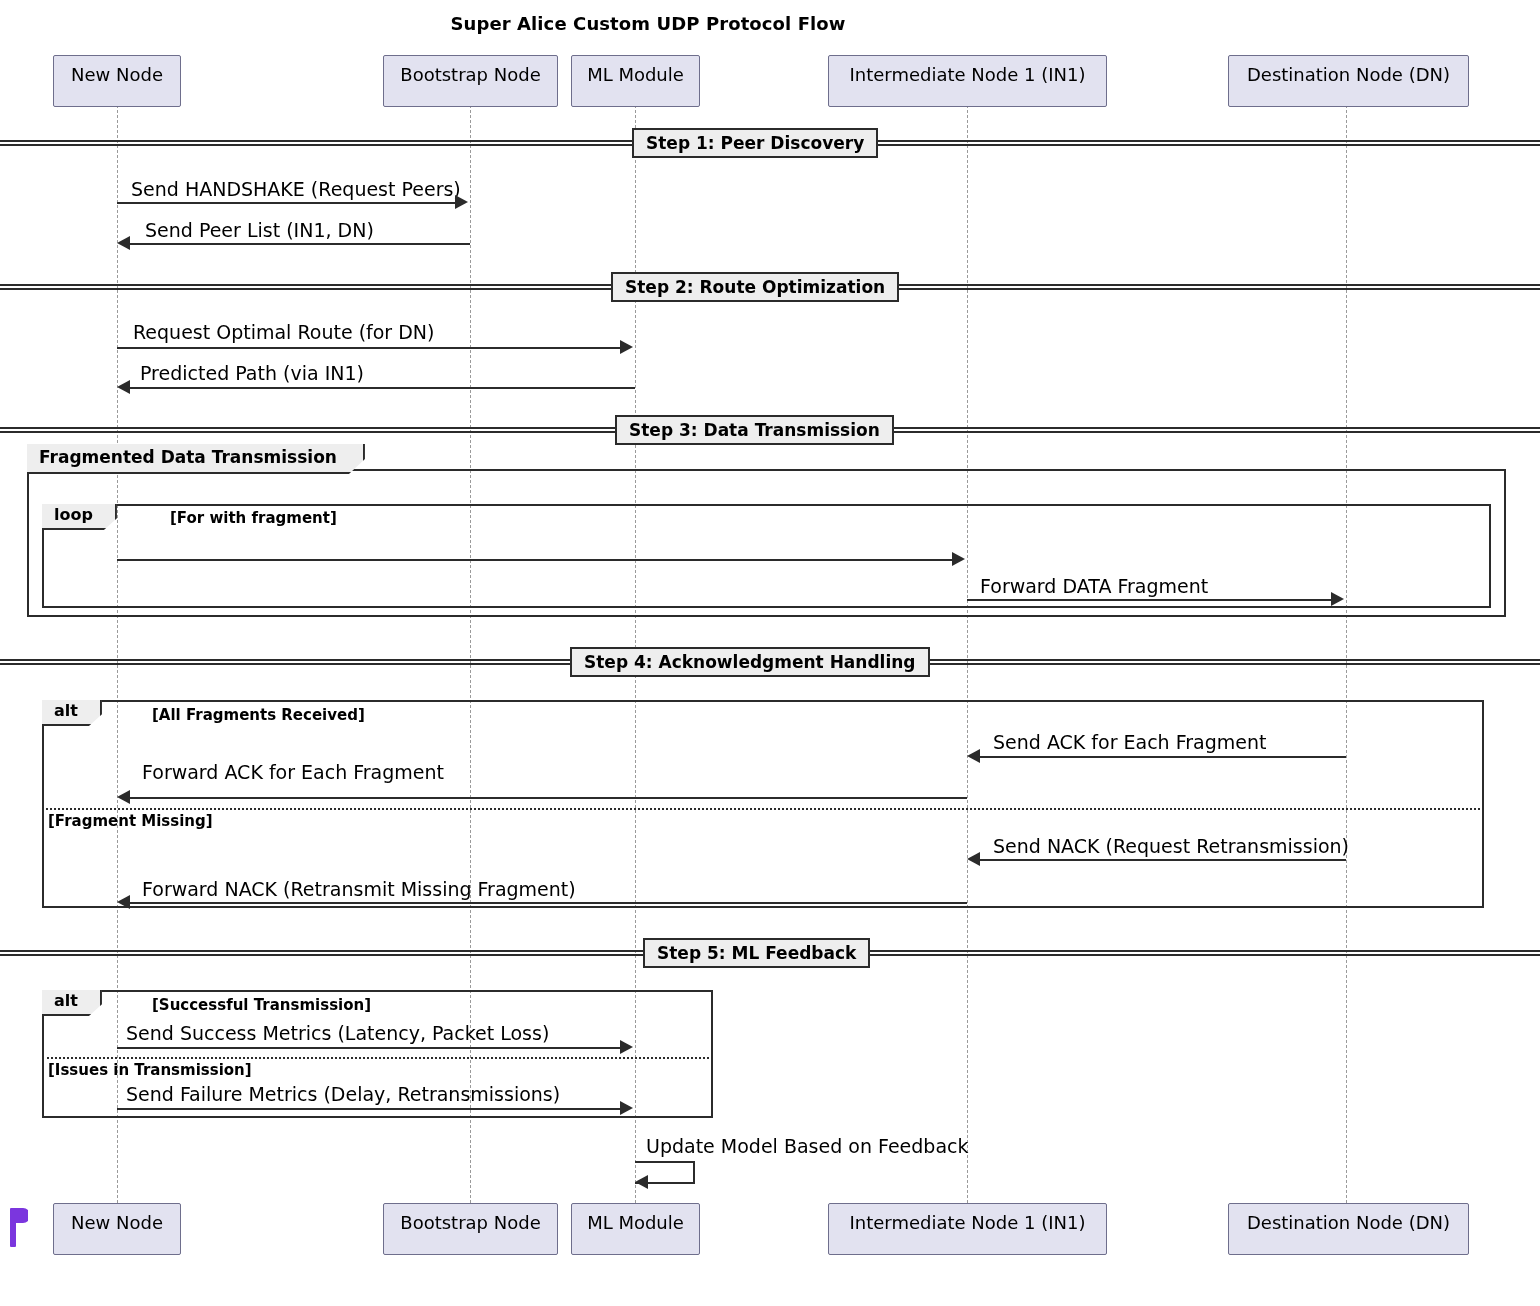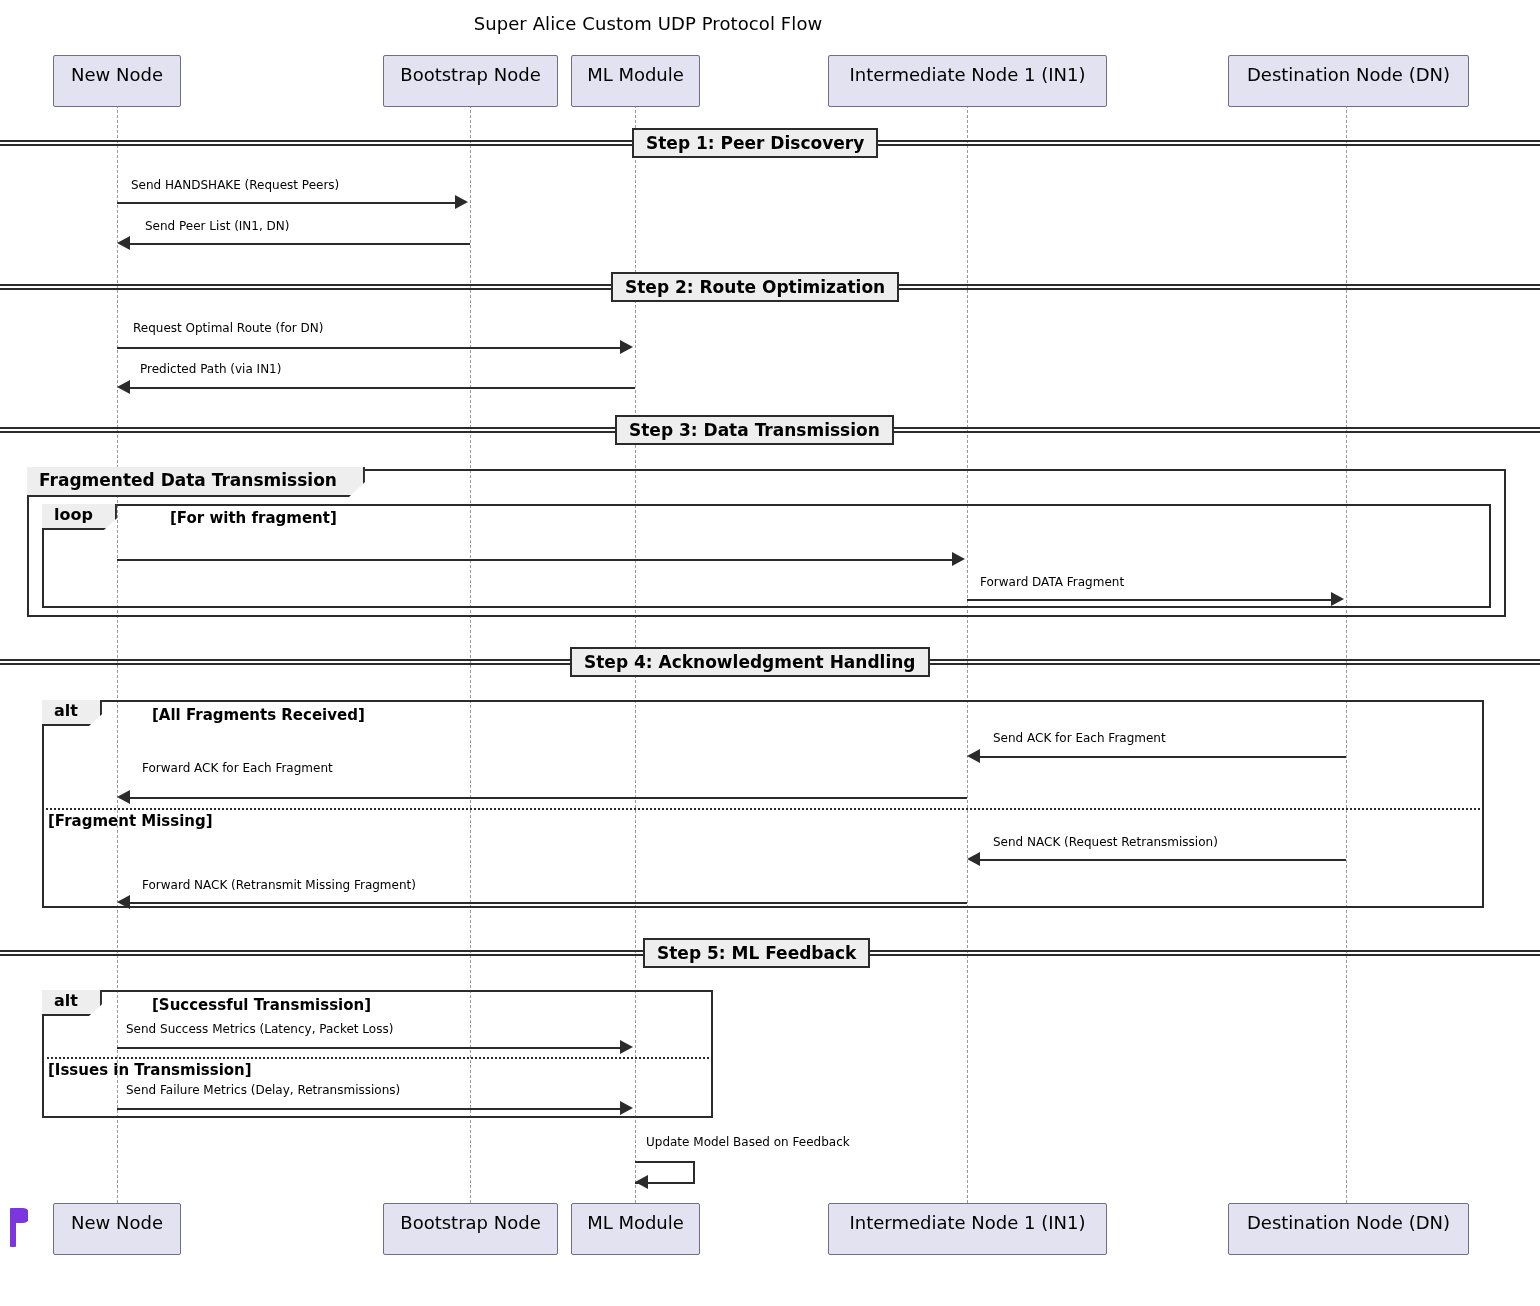--- a/index.html
+++ b/index.html
@@ -17,21 +17,21 @@
     background: #ffffff;
     overflow: hidden;
   }
   .title {
     position: absolute;
     left: 0;
     top: 13px;
     width: 1296px;
     text-align: center;
     font-size: 18px;
-    font-weight: normal;
+    font-weight: bold;
     color: #000000;
     letter-spacing: 0.1px;
   }
   
   .participant {
     position: absolute;
     box-sizing: border-box;
     background: #E2E2F0;
     border: 1px solid #6E6E8C;
     border-radius: 2px;
@@ -147,21 +147,21 @@
     border-bottom: 7px solid transparent;
     border-left: 13px solid #2b2b2b;
   }
   .arrow-left {
     border-top: 7px solid transparent;
     border-bottom: 7px solid transparent;
     border-right: 13px solid #2b2b2b;
   }
   .msg-label {
     position: absolute;
-    font-size: 12px;
+    font-size: 19px;
     color: #000000;
     white-space: nowrap;
   }
   
   .self-msg {
     position: absolute;
     box-sizing: border-box;
     border: 2px solid #2b2b2b;
     border-left: none;
     background: transparent;
@@ -243,21 +243,21 @@
   <div class="msg-label" style="left:140px; top:362px;">Predicted Path (via IN1)</div>
   <div class="msg-line" style="left:130px; top:387px; width:505px;"></div>
   <div class="arrow-head arrow-left" style="left:117px; top:380px;"></div>
 
   <div class="divider-lines" style="top:427px;"></div>
   <div class="divider-box" style="left:615px; top:415px;">
     <span>Step 3: Data Transmission</span>
   </div>
 
   <div class="frame" style="left:27px; top:469px; width:1479px; height:148px;"></div>
-  <div class="frame-title" style="left:27px; top:467px;">
+  <div class="frame-title" style="left:27px; top:444px;">
     <span>Fragmented Data Transmission</span>
   </div>
 
   <div class="frame" style="left:42px; top:504px; width:1449px; height:104px;"></div>
   <div class="frame-label" style="left:42px; top:504px;">
     <span>loop</span>
   </div>
   <div class="frame-cond" style="left:170px; top:509px;">[For with fragment]</div>
 
   <div class="msg-line" style="left:117px; top:559px; width:835px;"></div>

